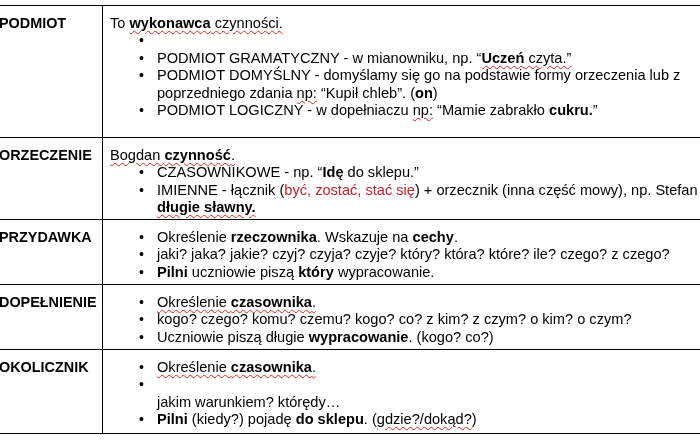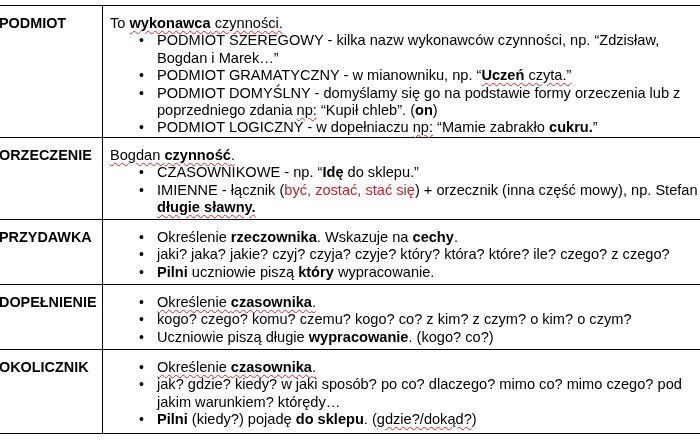--- a/index.html
+++ b/index.html
@@ -38,21 +38,21 @@
 </head>
 <body>
 
 <div class="tbl">
 
   <div class="row" style="height:132px">
     <div class="label">PODMIOT</div>
     <div class="content">
       <span class="intro"><span>To </span><b class="sq">wykonawca</b><span class="sq"> czynności.</span></span>
       <ul>
-        <li><span>PODMIOT SZEREGOWY - kilka nazw wykonawców czynności, np. “Zdzisław,</span><br><span>Bogdan i Marek…”</span></li>
+        <li><br></li>
         <li><span>PODMIOT GRAMATYCZNY - w mianowniku, np. “</span><b class="sq">Uczeń</b><span class="sq"> czyta.”</span></li>
         <li><span>PODMIOT DOMYŚLNY - domyślamy się go na podstawie formy orzeczenia lub z</span><br><span>poprzedniego zdania </span><span class="sq">np:</span><span> “Kupił chleb”. (</span><b>on</b><span>)</span></li>
         <li><span>PODMIOT LOGICZNY - w dopełniaczu </span><span class="sq">np:</span><span> “Mamie zabrakło </span><b>cukru.</b><span>”</span></li>
       </ul>
     </div>
   </div>
 
   <div class="row" style="height:82px">
     <div class="label">ORZECZENIE</div>
     <div class="content">
@@ -84,19 +84,19 @@
         <li><span>Uczniowie piszą długie </span><b>wypracowanie</b><span>. (kogo? co?)</span></li>
       </ul>
     </div>
   </div>
 
   <div class="row" style="height:84px">
     <div class="label">OKOLICZNIK</div>
     <div class="content">
       <ul>
         <li><span class="sq">Określenie </span><b class="sq">czasownika</b><span class="sq">.</span></li>
-        <li><span>jak? gdzie? kiedy? w jaki sposób? po co? dlaczego? mimo co? mimo czego? pod</span><br><span>jakim warunkiem? którędy…</span></li>
+        <li><br><span>jakim warunkiem? którędy…</span></li>
         <li><b>Pilni</b><span> (kiedy?) pojadę </span><b>do sklepu</b><span>. (</span><span class="sq">gdzie?/dokąd?</span><span>)</span></li>
       </ul>
     </div>
   </div>
 
 </div>
 
 </body></html>

